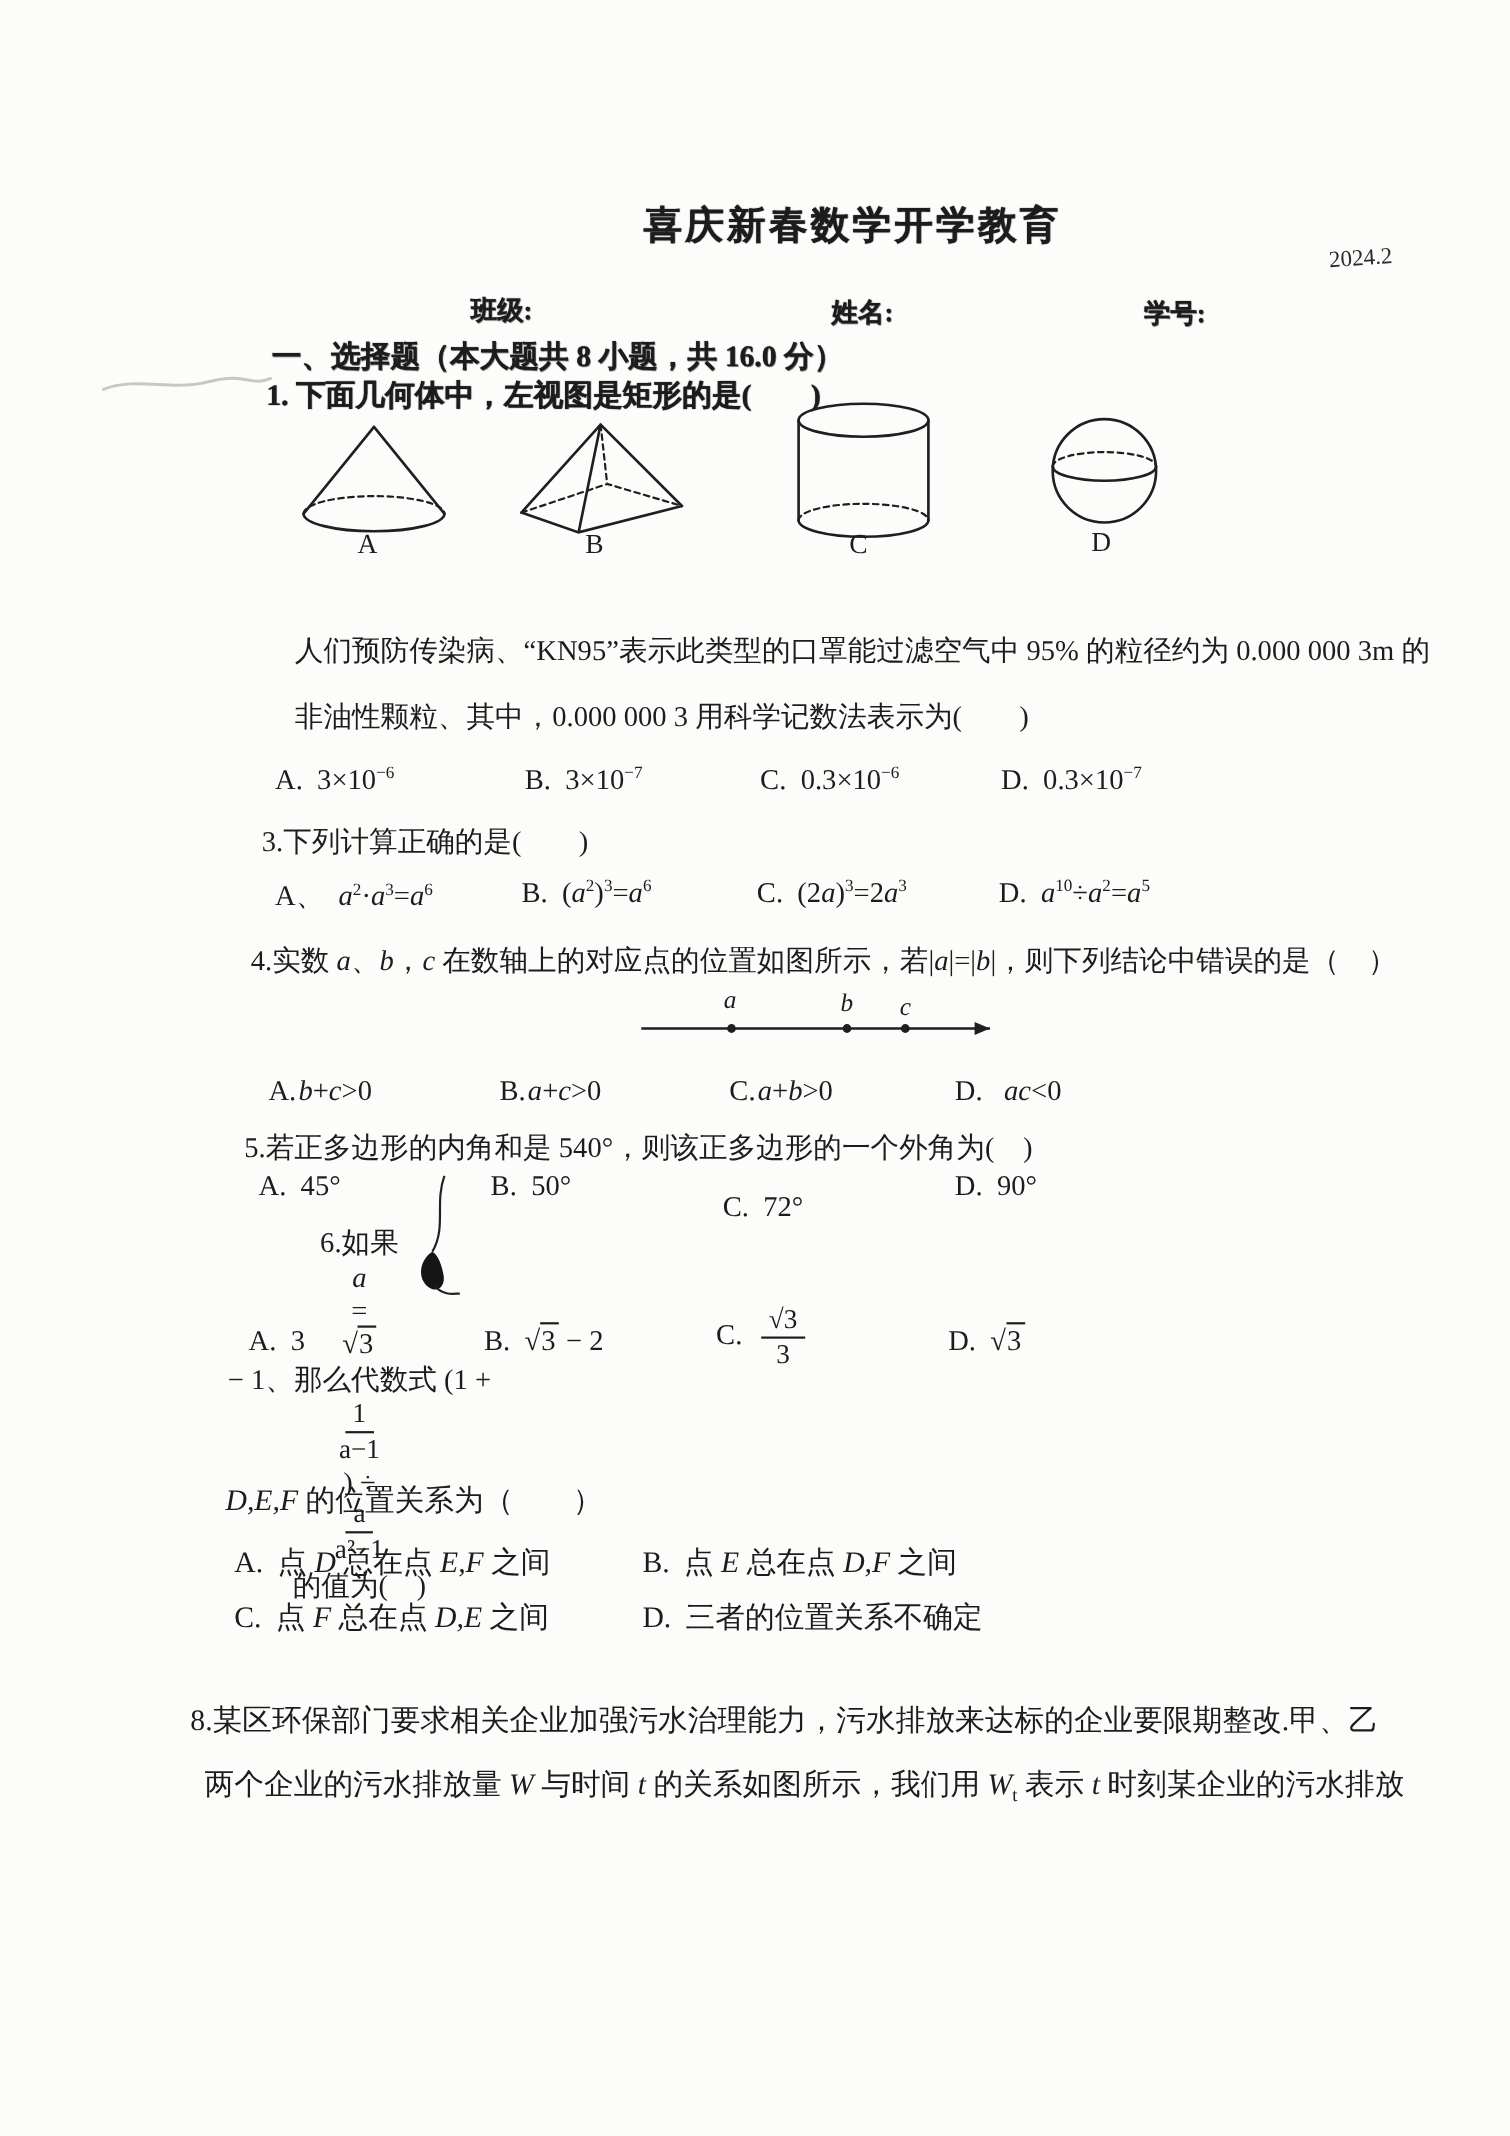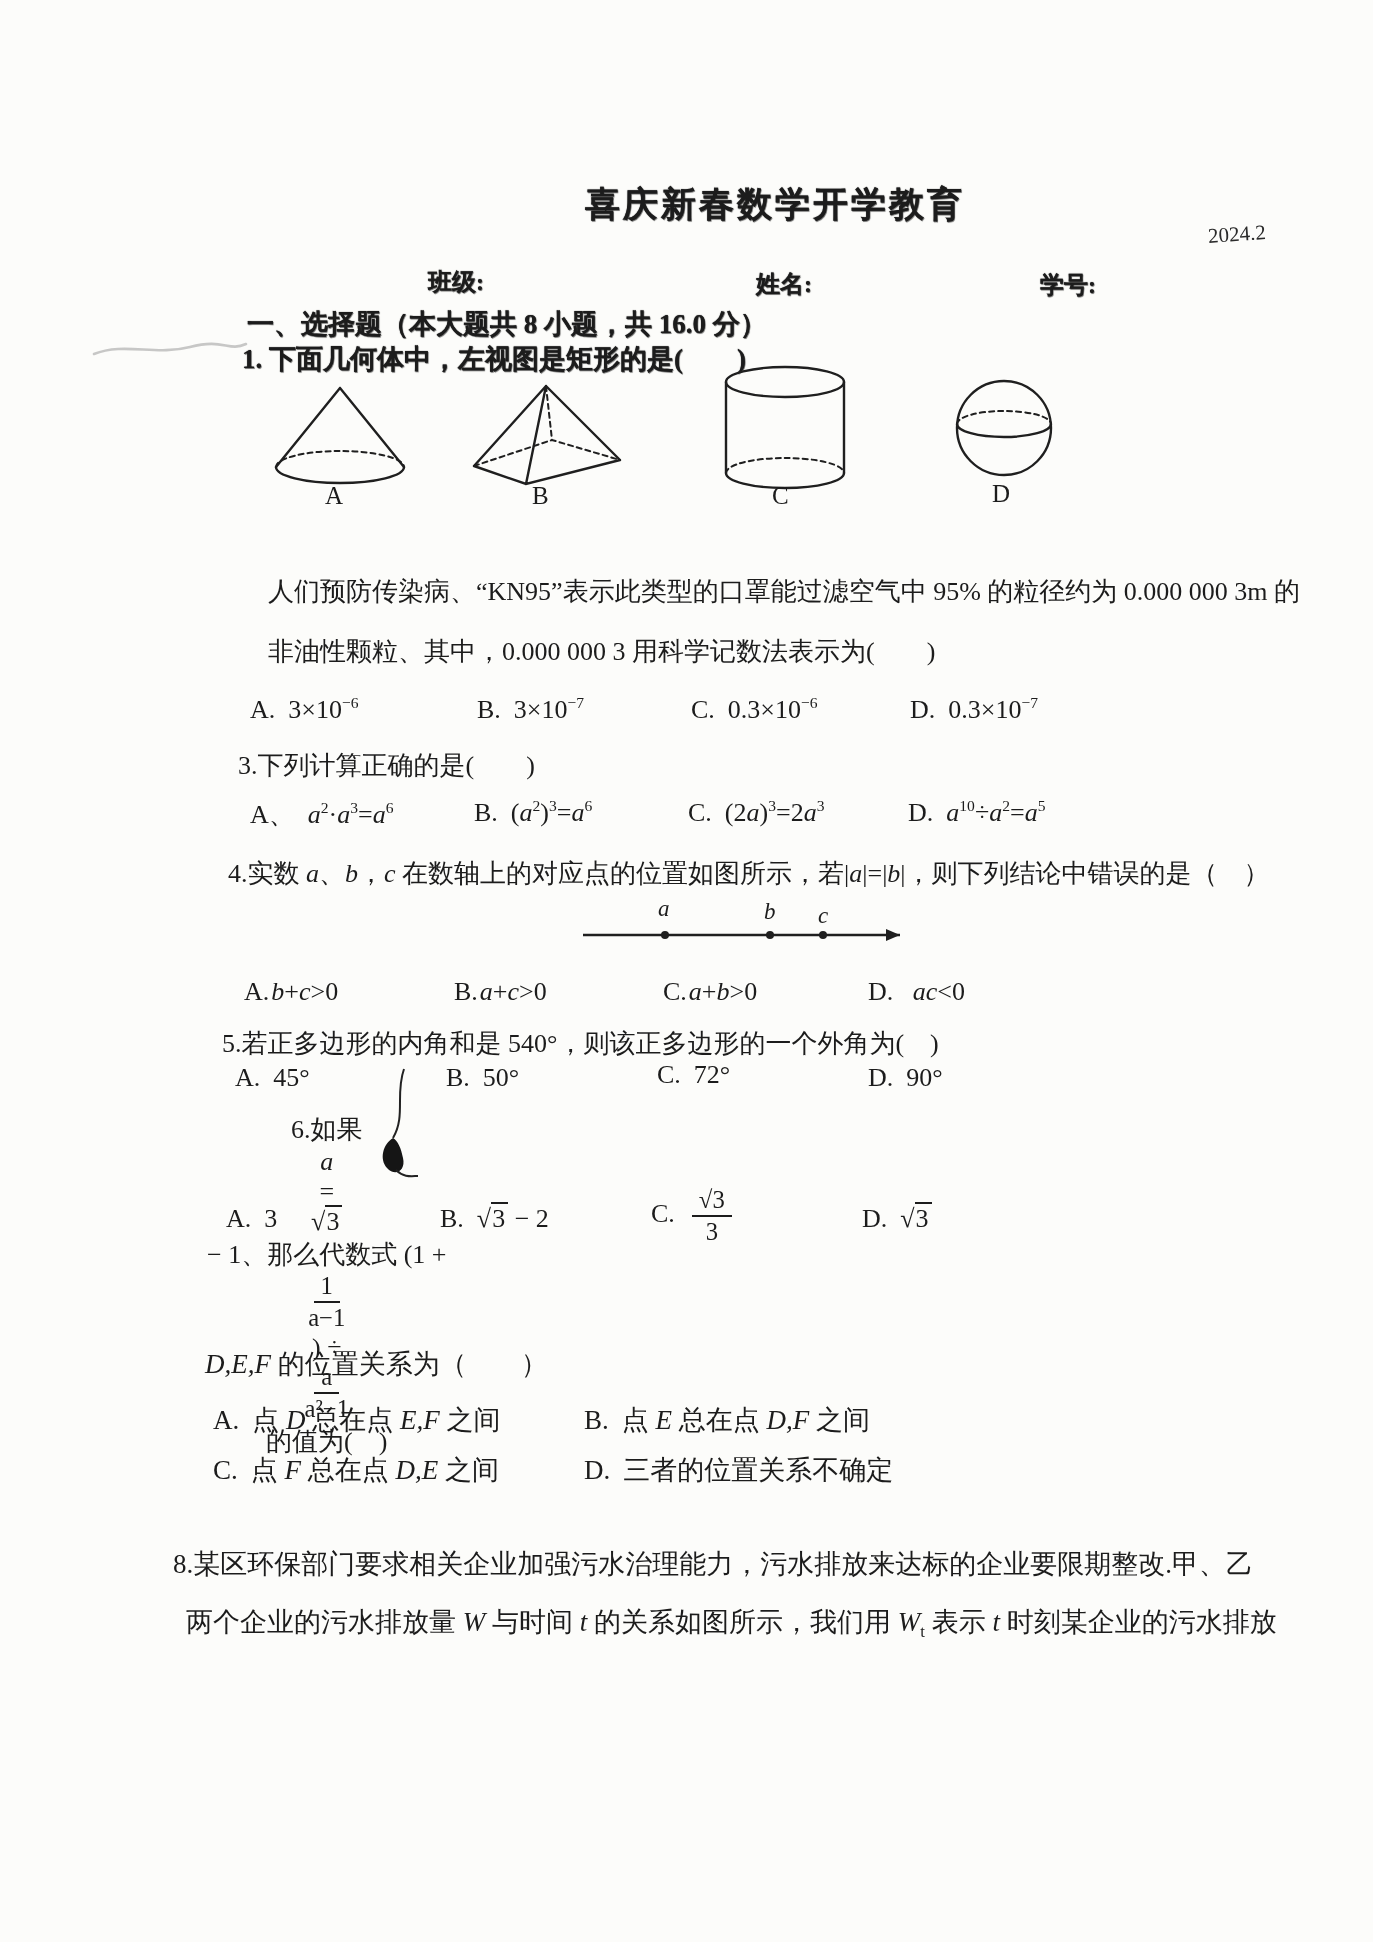--- a/index.html
+++ b/index.html
@@ -95,21 +95,21 @@
   <div class="abs t23 math" style="left:764px;top:899px">b</div>
   <div class="abs t23 math" style="left:818px;top:903px">c</div>
   <span class="opt tight" style="left:244px;top:977px"><span class="lab">A.</span><span><i>b</i>+<i>c</i>&gt;0</span></span>
   <span class="opt tight" style="left:454px;top:977px"><span class="lab">B.</span><span><i>a</i>+<i>c</i>&gt;0</span></span>
   <span class="opt tight" style="left:663px;top:977px"><span class="lab">C.</span><span><i>a</i>+<i>b</i>&gt;0</span></span>
   <span class="opt" style="left:868px;top:977px"><span class="lab">D. </span><span><i>ac</i>&lt;0</span></span>
 
   <div class="abs t26" style="left:222px;top:1026px">5.若正多边形的内角和是 540°，则该正多边形的一个外角为(　)</div>
   <span class="opt" style="left:235px;top:1063px"><span class="lab">A.</span><span>45°</span></span>
   <span class="opt" style="left:446px;top:1063px"><span class="lab">B.</span><span>50°</span></span>
-  <span class="opt" style="left:657px;top:1060px"><span class="lab">C.</span><span>72°</span></span>
+  <span class="opt" style="left:657px;top:1082px"><span class="lab">C.</span><span>72°</span></span>
   <span class="opt" style="left:868px;top:1063px"><span class="lab">D.</span><span>90°</span></span>
 
   <svg class="abs" style="left:368px;top:1066px" width="60" height="114">
     <path d="M36,3 C27,28 38,50 25,72" stroke="#222" stroke-width="2" fill="none"></path>
     <path d="M25,72 C15,78 11,93 19,102 C27,111 38,105 35,92 C33,82 30,75 25,72 Z" fill="#151515"></path>
     <path d="M28,104 C36,112 44,110 50,110" stroke="#222" stroke-width="2" fill="none"></path>
   </svg>
 
   <div class="abs t26 q6row" style="left:207px;top:1112px">6.如果 <i>a</i> = <span class="sqrt">√<span class="ovl">3</span></span> − 1、那么代数式 (1 + <span class="frac">
         <span class="fnum">1</span>

